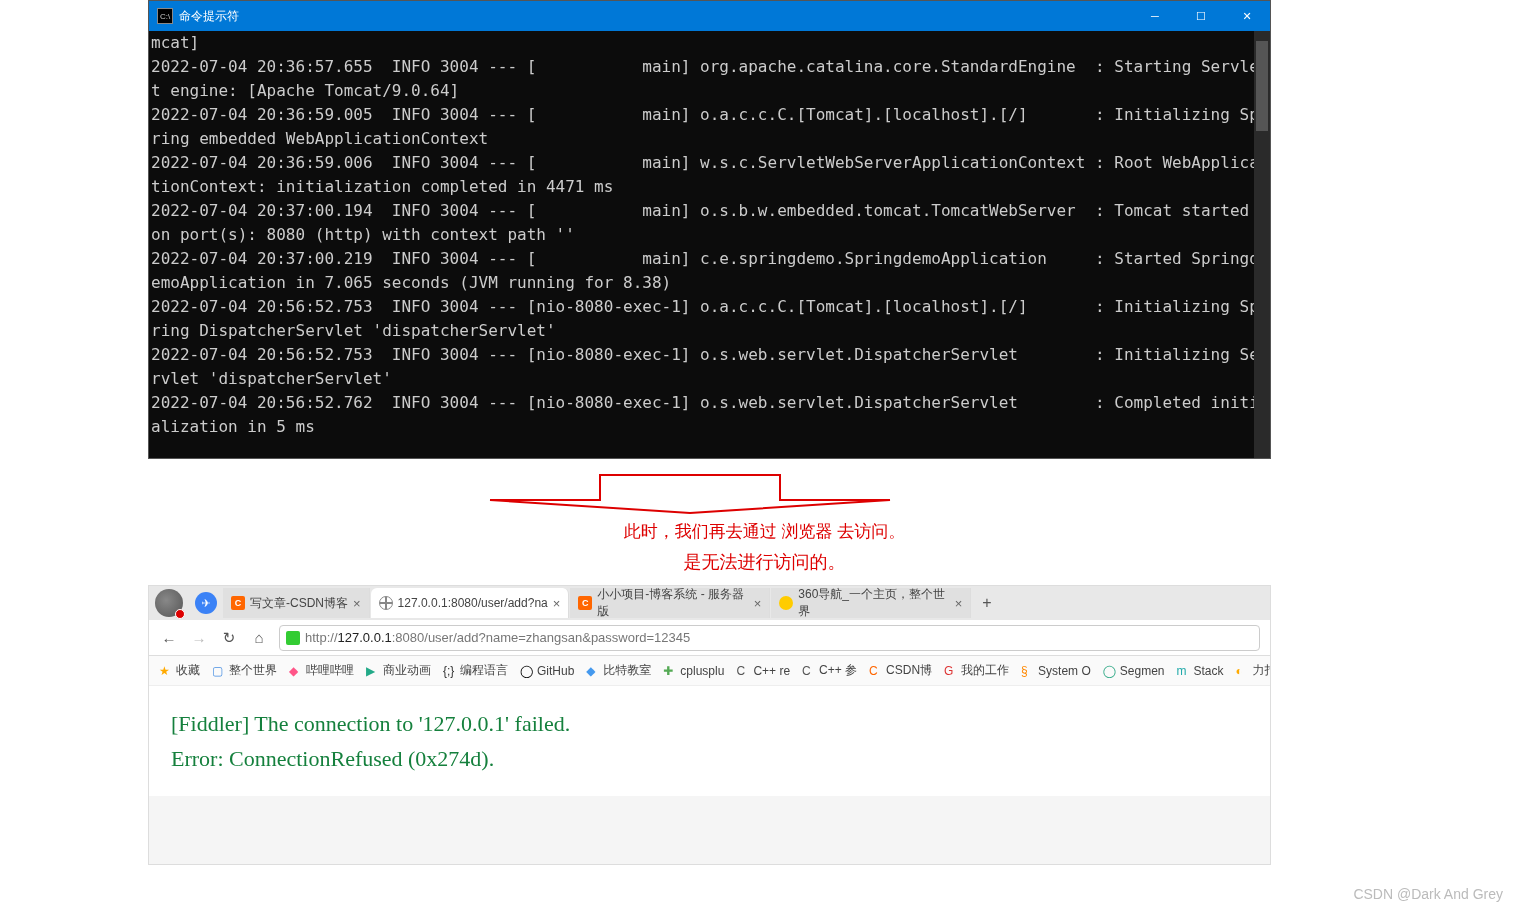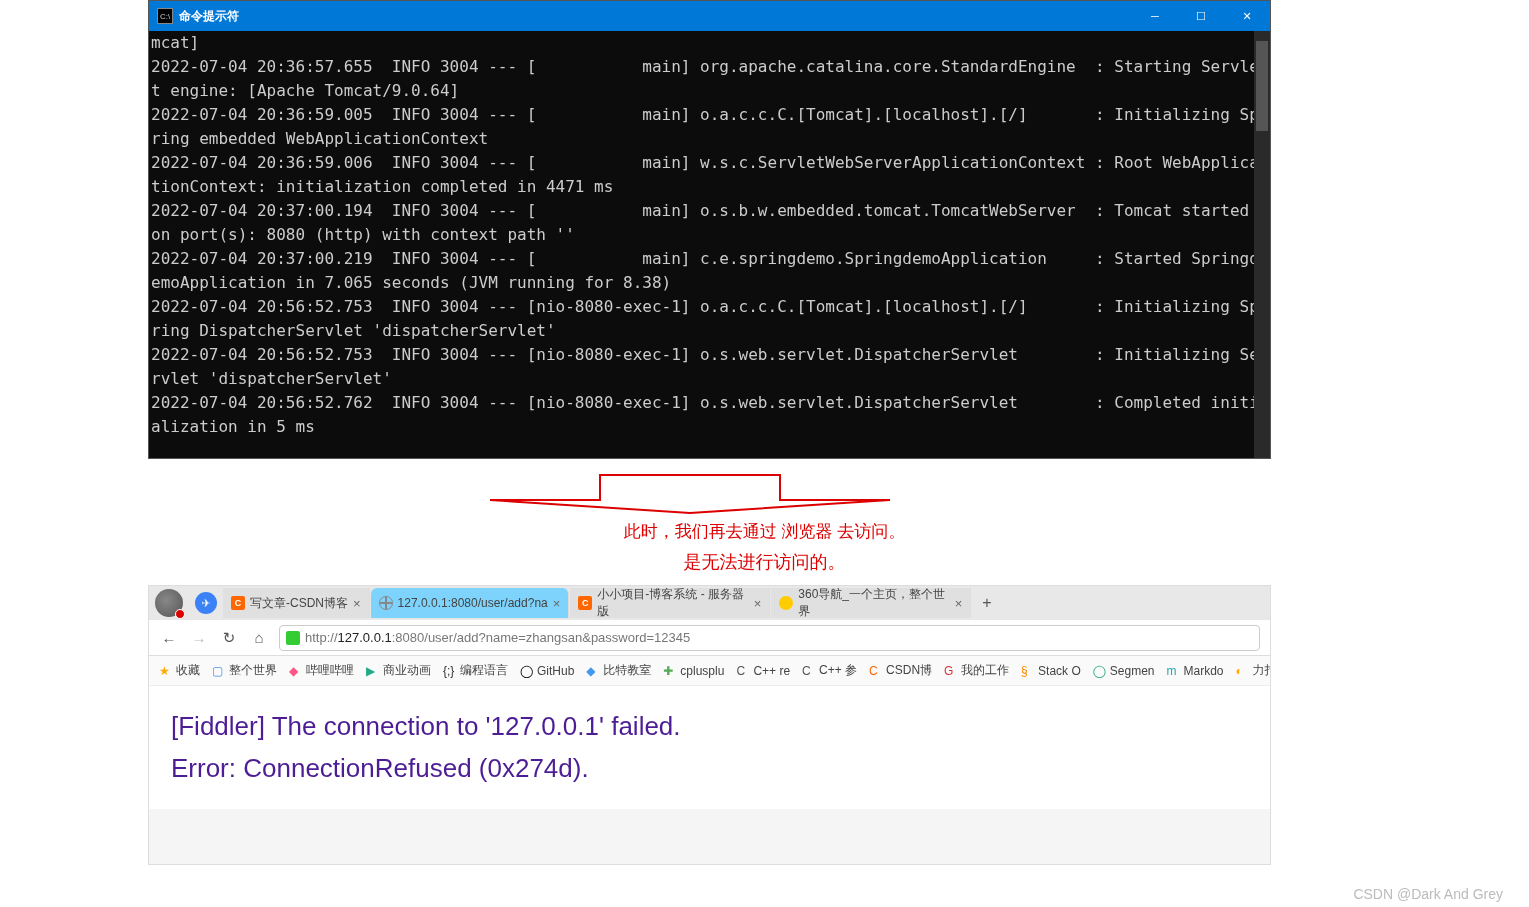--- a/index.html
+++ b/index.html
@@ -2,59 +2,59 @@
 <html><head>
 <meta charset="utf-8">
 <style>
 * { margin: 0; padding: 0; box-sizing: border-box; }
 body { width: 1529px; height: 907px; background: #fff; font-family: "Microsoft YaHei", Arial, sans-serif; position: relative; }
 
 
 .cmd-window { position: absolute; left: 148px; top: 0; width: 1123px; height: 459px; background: #0c0c0c; border: 1px solid #555; }
 .cmd-titlebar { height: 30px; background: #0078d7; display: flex; align-items: center; padding-left: 8px; color: #fff; font-size: 12px; }
 .cmd-icon-box { width: 16px; height: 16px; background: #000; border: 1px solid #888; margin-right: 6px; display: flex; align-items: center; justify-content: center; font-size: 8px; color: #ccc; }
-.cmd-title { flex: 1; font-weight: bold; }
+.cmd-title { flex: 1; }
 .cmd-controls { display: flex; }
 .cmd-btn { width: 46px; height: 30px; display: flex; align-items: center; justify-content: center; color: #fff; font-size: 11px; cursor: pointer; }
 .cmd-body { height: calc(100% - 30px); background: #0c0c0c; color: #ccc; font-family: "NSimSun", "SimSun", Consolas, monospace; font-size: 16px; line-height: 24px; padding: 0 2px; white-space: pre-wrap; word-break: break-all; position: relative; overflow: hidden; }
 .cmd-scroll { position: absolute; right: 0; top: 0; width: 16px; height: 100%; background: #2a2a2a; }
 .cmd-thumb { position: absolute; left: 2px; width: 12px; background: #555; height: 90px; top: 10px; }
 .cursor { display: inline-block; width: 9px; height: 3px; background: #ccc; vertical-align: baseline; position: relative; top: 2px; }
 
 
 .arrow-area { position: absolute; left: 460px; top: 465px; width: 460px; height: 110px; }
 .annotation1 { position: absolute; left: 0; top: 520px; width: 100%; text-align: center; color: #d00; font-size: 17px; }
 .annotation2 { position: absolute; left: 0; top: 550px; width: 100%; text-align: center; color: #d00; font-size: 18px; }
 
 
 .browser { position: absolute; left: 148px; top: 585px; width: 1123px; height: 280px; background: #f5f5f5; border: 1px solid #ddd; }
 .browser-tabs { height: 34px; background: #e8e8e8; display: flex; align-items: center; padding-left: 6px; gap: 0; }
 .avatar { width: 28px; height: 28px; border-radius: 50%; background: radial-gradient(circle at 40% 40%, #888, #555); margin-right: 6px; position: relative; }
 .avatar-badge { position: absolute; bottom: -2px; right: -2px; width: 10px; height: 10px; background: #d00; border-radius: 50%; border: 1px solid #fff; }
 .blue-dot { width: 22px; height: 22px; border-radius: 50%; background: #3b82f6; margin: 0 6px; display: flex; align-items: center; justify-content: center; color: #fff; font-size: 11px; }
-.tab { height: 30px; background: #7dd3fc; border-right: 1px solid #ddd; display: flex; align-items: center; padding: 0 8px; font-size: 12px; color: #444; gap: 5px; max-width: 200px; border-radius: 6px 6px 0 0; margin-right: 1px; }
+.tab { height: 30px; background: #ffffff; border-right: 1px solid #ddd; display: flex; align-items: center; padding: 0 8px; font-size: 12px; color: #444; gap: 5px; max-width: 200px; border-radius: 6px 6px 0 0; margin-right: 1px; }
 .tab.inactive { background: #e0e0e0; border-radius: 0; }
 .tab-fav { width: 14px; height: 14px; display: inline-block; flex-shrink: 0; }
 .tab-fav.orange { background: #f60; border-radius: 2px; color: #fff; font-size: 9px; display: flex; align-items: center; justify-content: center; font-weight: bold; }
 .tab-fav.globe { border: 1px solid #888; border-radius: 50%; position: relative; }
 .tab-fav.globe::before { content: ""; position: absolute; left: 5px; top: 0; width: 2px; height: 100%; background: #888; }
 .tab-fav.globe::after { content: ""; position: absolute; top: 5px; left: 0; height: 2px; width: 100%; background: #888; }
 .tab-fav.yellow { background: #fc0; border-radius: 50%; }
 .tab-close { font-size: 13px; color: #666; cursor: pointer; }
 .tab-add { padding: 0 10px; font-size: 16px; color: #555; cursor: pointer; }
 .url-bar { height: 36px; background: #fff; border-bottom: 1px solid #ddd; display: flex; align-items: center; padding: 0 10px; gap: 10px; }
 .nav-btn { width: 20px; height: 20px; display: flex; align-items: center; justify-content: center; color: #555; font-size: 15px; cursor: pointer; }
 .url-input { flex: 1; height: 26px; border: 1px solid #ccc; border-radius: 4px; display: flex; align-items: center; padding: 0 6px; font-size: 13px; gap: 5px; }
 .shield { width: 14px; height: 14px; background: #3c3; border-radius: 2px; }
 .url-text { color: #777; }
 .url-text b { color: #222; font-weight: normal; }
 .bookmarks { height: 30px; background: #fafafa; border-bottom: 1px solid #eee; display: flex; align-items: center; padding: 0 10px; gap: 12px; font-size: 12px; color: #444; white-space: nowrap; overflow: hidden; }
 .bm { display: flex; align-items: center; gap: 3px; cursor: pointer; flex-shrink: 0; }
 .bm-ico { width: 14px; height: 14px; display: inline-block; flex-shrink: 0; }
-.page-content { padding: 20px 22px; background: #fff; font-size: 26px; color: #4c1d95; line-height: 1.6; font-family: Liberation Sans, sans-serif; }
+.page-content { padding: 20px 22px; background: #fff; font-size: 22px; color: #15803d; line-height: 1.6; font-family: Liberation Serif, serif; }
 
 
 .watermark { position: absolute; right: 26px; bottom: 5px; color: #bbb; font-size: 14px; }
 
 
 .arrow-svg { width: 100%; height: 50px; }
 </style>
 </head>
 <body>
 
@@ -174,29 +174,29 @@
       <div class="bm">
         <span class="bm-ico" style="color: rgb(255, 102, 0); font-size: 12px;">C</span>
         <span>CSDN博</span>
       </div>
       <div class="bm">
         <span class="bm-ico" style="color: rgb(221, 51, 51); font-size: 12px;">G</span>
         <span>我的工作</span>
       </div>
       <div class="bm">
         <span class="bm-ico" style="color: rgb(255, 136, 0); font-size: 12px;">§</span>
-        <span>Stack O</span>
+        <span>System O</span>
       </div>
       <div class="bm">
         <span class="bm-ico" style="color: rgb(51, 170, 136); font-size: 12px;">◯</span>
         <span>Segmen</span>
       </div>
       <div class="bm">
         <span class="bm-ico" style="color: rgb(34, 170, 170); font-size: 12px;">m</span>
-        <span>Markdo</span>
+        <span>Stack</span>
       </div>
       <div class="bm">
         <span class="bm-ico" style="color: rgb(255, 170, 0); font-size: 12px;">◐</span>
         <span>力扣 (</span>
       </div>
     </div>
   <div class="page-content">
     <div>[Fiddler] The connection to '127.0.0.1' failed.</div>
     <div>Error: ConnectionRefused (0x274d).</div>
   </div>

